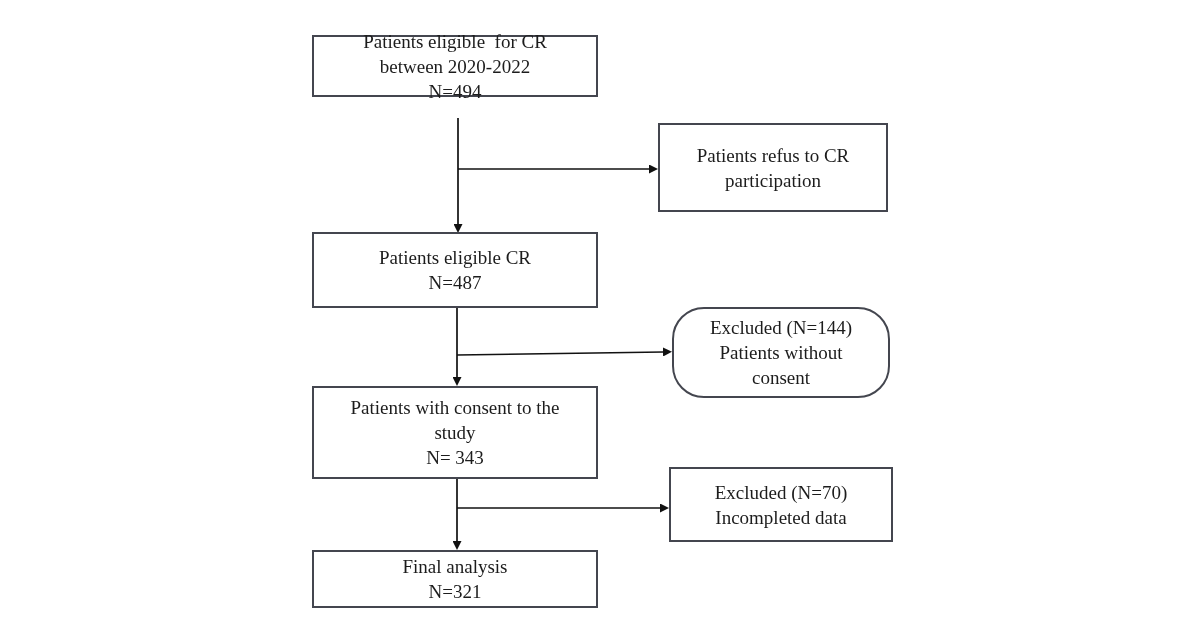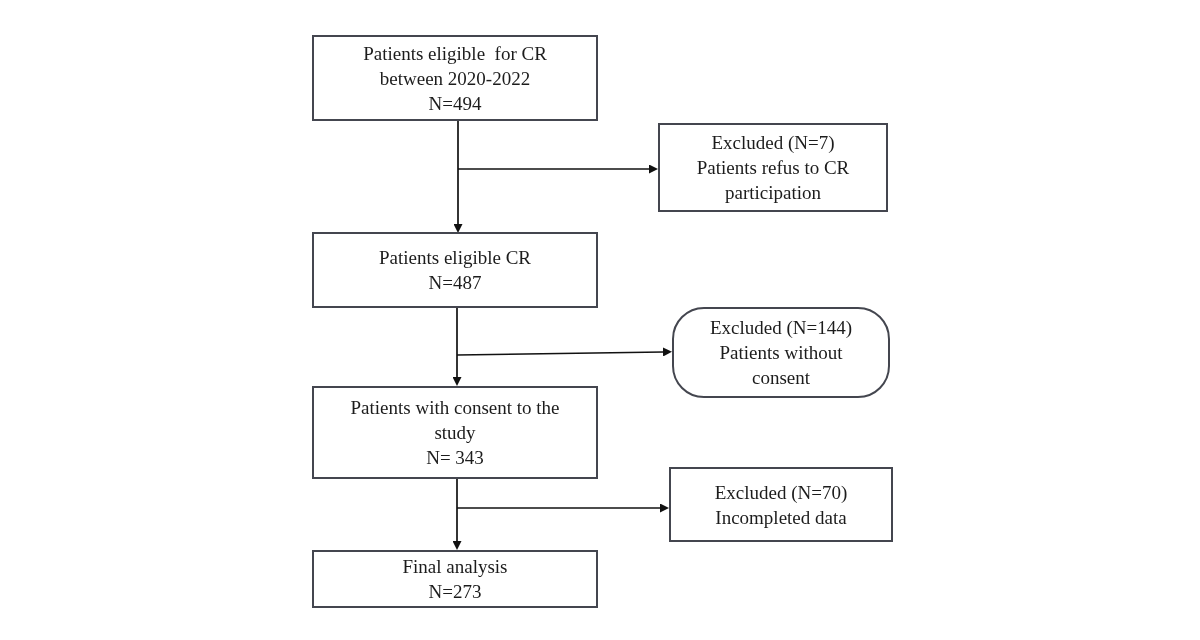--- a/index.html
+++ b/index.html
@@ -27,21 +27,21 @@
     justify-content: center;
     text-align: center;
     font-size: 19px;
     line-height: 25px;
   }
   .flow-box .line {
     white-space: pre-wrap;
     display: block;
   }
   
-  #box-eligible   { left: 312px; top: 35px;  width: 286px; height: 86px; }
+  #box-eligible   { left: 312px; top: 35px;  width: 286px; height: 62px; }
   #box-underwent  { left: 312px; top: 232px; width: 286px; height: 76px; }
   #box-consent    { left: 312px; top: 386px; width: 286px; height: 93px; }
   #box-final      { left: 312px; top: 550px; width: 286px; height: 58px; }
   
   #box-excl-refus      { left: 658px; top: 123px; width: 230px; height: 89px; }
   #box-excl-consent    { left: 672px; top: 307px; width: 218px; height: 91px; border-radius: 32px; }
   #box-excl-incomplete { left: 669px; top: 467px; width: 224px; height: 75px; }
 
   #arrow-layer {
     position: absolute;
@@ -71,21 +71,20 @@
     <path d="M457,508 L660,508" stroke="#111111" stroke-width="1.7" fill="none" marker-end="url(#ah)"></path>
   </svg>
 
   <div class="flow-box" id="box-eligible">
     <span class="line">Patients eligible  for CR</span>
     <span class="line">between 2020-2022</span>
     <span class="line">N=494</span>
   </div>
 
   <div class="flow-box" id="box-excl-refus">
-    <span class="line">Excluded (N=7)</span>
     <span class="line">Patients refus to CR</span>
     <span class="line">participation</span>
   </div>
 
   <div class="flow-box" id="box-underwent">
     <span class="line">Patients eligible CR</span>
     <span class="line">N=487</span>
   </div>
 
   <div class="flow-box" id="box-excl-consent">
@@ -100,16 +99,16 @@
     <span class="line">N= 343</span>
   </div>
 
   <div class="flow-box" id="box-excl-incomplete">
     <span class="line">Excluded (N=70)</span>
     <span class="line">Incompleted data</span>
   </div>
 
   <div class="flow-box" id="box-final">
     <span class="line">Final analysis</span>
-    <span class="line">N=273</span>
+    <span class="line">N=321</span>
   </div>
 
 </div>
 
 </body></html>

